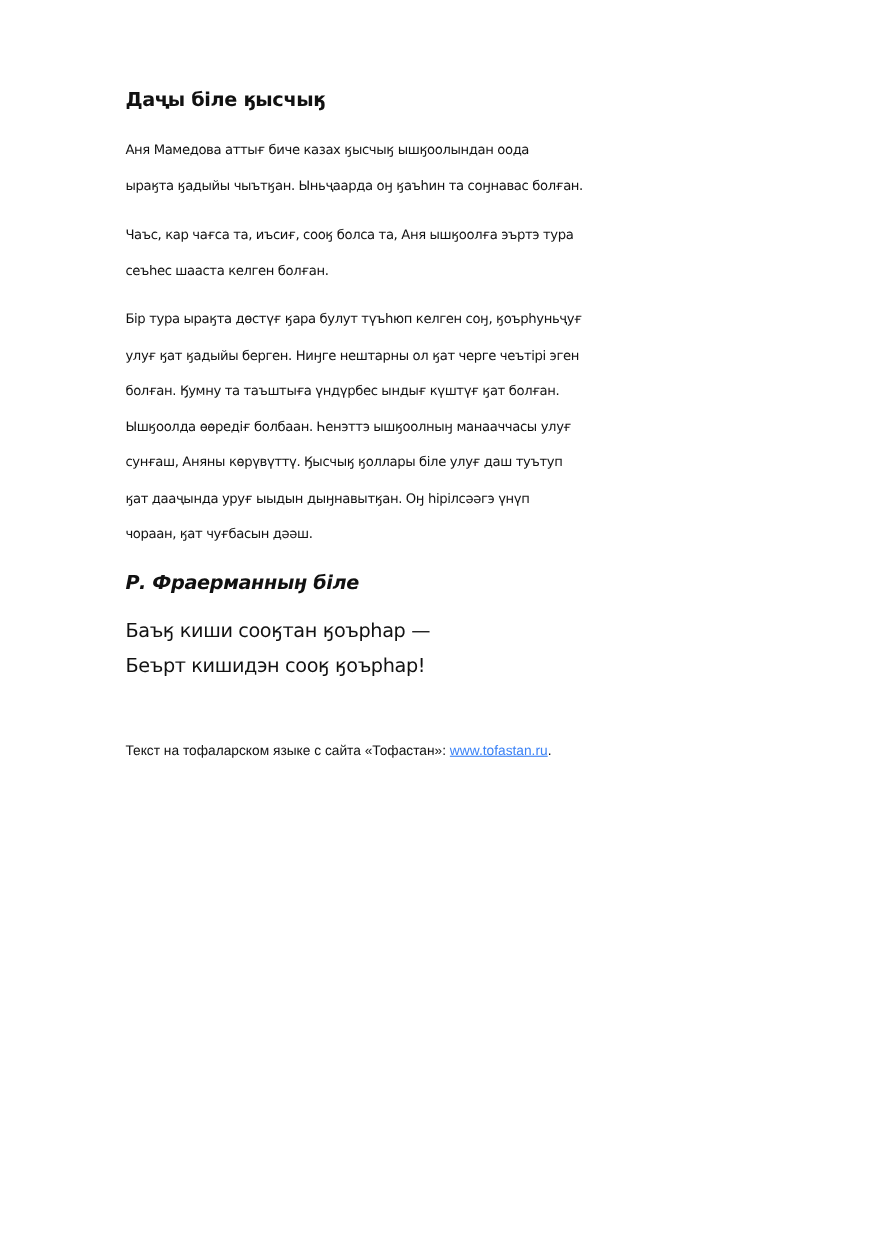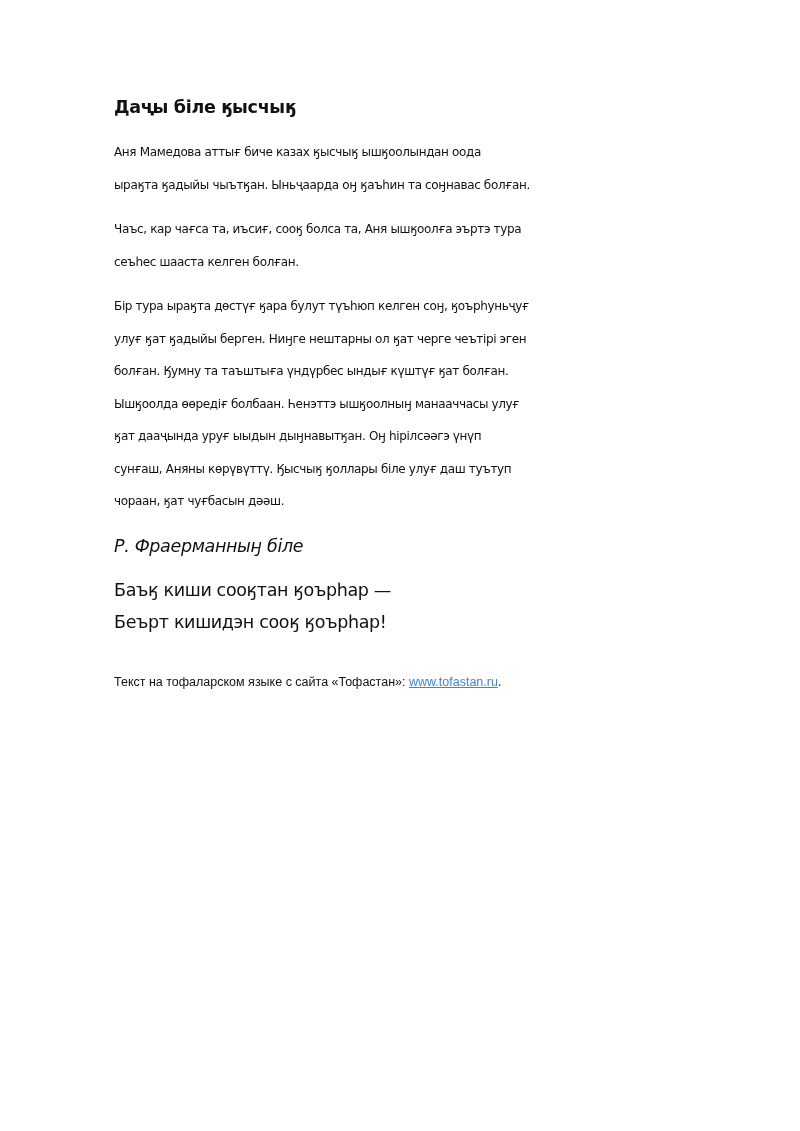--- a/index.html
+++ b/index.html
@@ -19,37 +19,38 @@
       position: absolute;
       left: 114px;
       top: 78px;
       width: 660px;
     }
     .title {
       font-family: "DejaVu Sans", sans-serif;
       font-weight: bold;
       font-size: 17.5px;
       line-height: 26px;
-      margin: 16px 0 16px 0;
+      margin: 0 0 16px 0;
       letter-spacing: -0.3px;
     }
     .para {
       font-size: 12px;
       line-height: 32.5px;
       margin: 0 0 12px 0;
       letter-spacing: -0.35px;
       white-space: nowrap;
     }
     .para .line { display: block; }
     .author {
       font-style: italic;
       font-size: 17.5px;
       line-height: 32px;
       margin: 0 0 12px 0;
       letter-spacing: -0.35px;
+      font-weight: bold;
     }
     .proverb {
       font-size: 17.5px;
       line-height: 32.5px;
       margin: 0;
       letter-spacing: -0.35px;
     }
     .proverb .line { display: block; }
     .source {
       position: absolute;
@@ -79,22 +80,22 @@
   <p class="para">
     <span class="line">Чаъс, кар чағса та, иъсиғ, сооӄ болса та, Аня ышӄоолға эъртэ тура</span>
     <span class="line">сеъһес шааста келген болған.</span>
   </p>
 
   <p class="para">
     <span class="line">Бір тура ыраӄта дөстүғ ӄара булут түъһюп келген соӈ, ӄоърһуньҷуғ</span>
     <span class="line">улуғ ӄат ӄадыйы берген. Ниӈге нештарны ол ӄат черге чеътірі эген</span>
     <span class="line">болған. Ӄумну та таъштыға үндүрбес ындығ күштүғ ӄат болған.</span>
     <span class="line">Ышӄоолда өөредіғ болбаан. Һенэттэ ышӄоолныӈ манааччасы улуғ</span>
+    <span class="line">сунғаш, Аняны көрүвүттү. Ӄысчыӄ ӄоллары біле улуғ даш туътуп</span>
     <span class="line">ӄат дааҷында уруғ ыыдын дыӈнавытӄан. Оӈ һірілсәәгэ үнүп</span>
-    <span class="line">сунғаш, Аняны көрүвүттү. Ӄысчыӄ ӄоллары біле улуғ даш туътуп</span>
     <span class="line">чораан, ӄат чуғбасын дәәш.</span>
   </p>
 
   <p class="author">Р. Фраерманныӈ біле</p>
 
   <p class="proverb">
     <span class="line">Баъӄ киши сооӄтан ӄоърһар —</span>
     <span class="line">Беърт кишидэн сооӄ ӄоърһар!</span>
   </p>
 </div>

